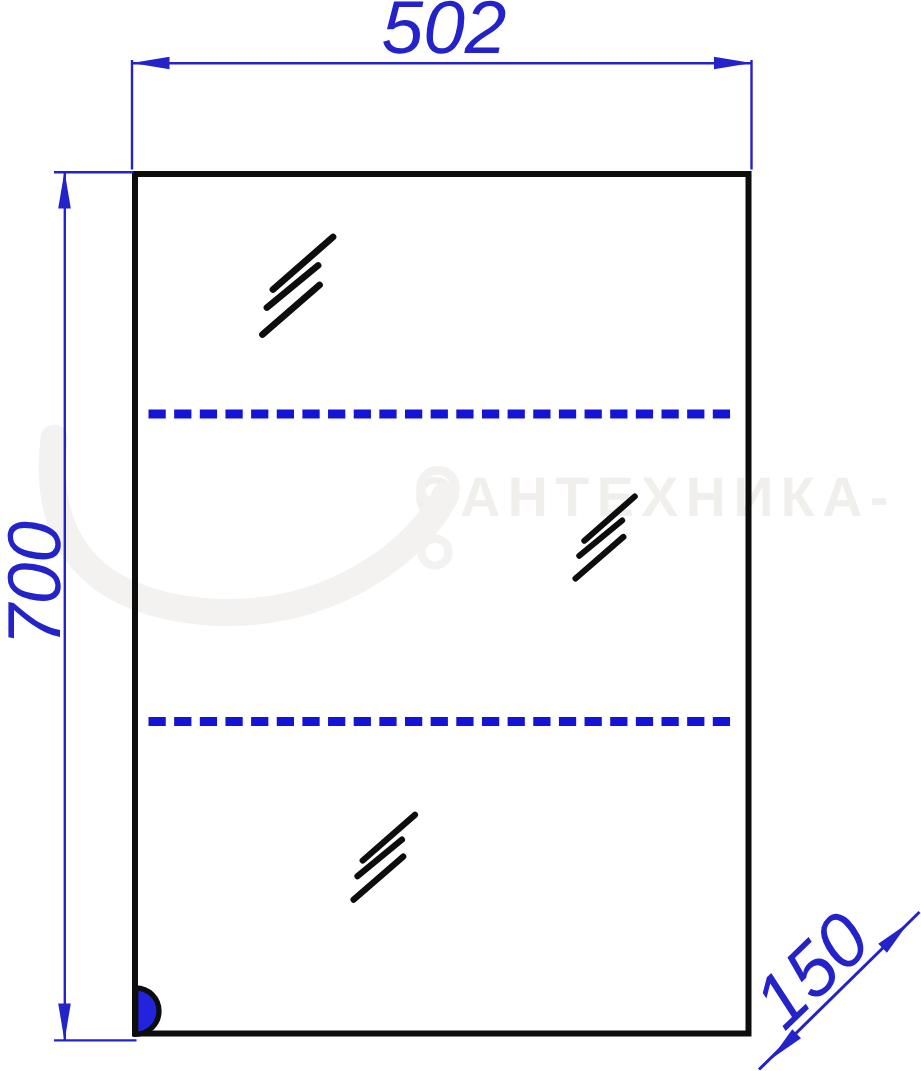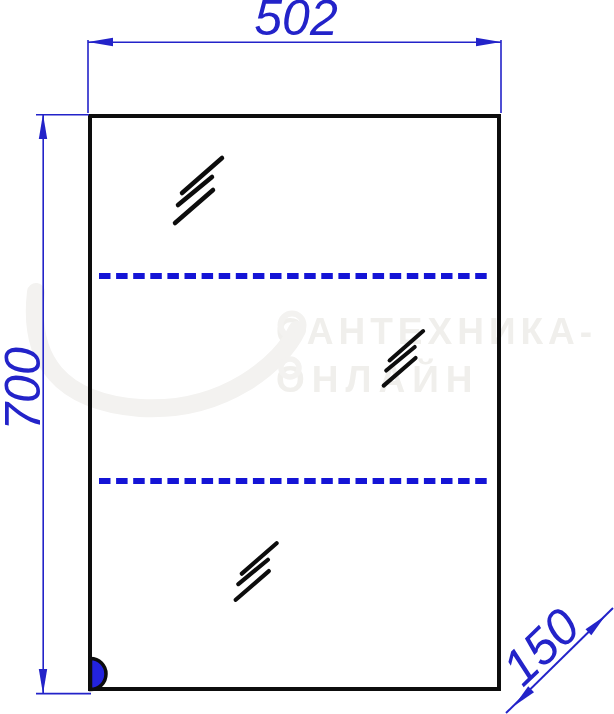--- a/index.html
+++ b/index.html
@@ -34,21 +34,20 @@
   #dim-width-label{left:226px;top:-7px;}
   #dim-height-label{left:-47px;top:364px;transform:rotate(-90deg);}
   #dim-depth-label{left:471px;top:622px;transform:rotate(-44deg);}
 </style>
 </head>
 <body>
 
 <div id="stage">
 
   <div id="wm-line1" class="wm-text">САНТЕХНИКА-</div>
-  <div id="wm-line2" class="wm-text">ОНЛАЙН</div>
 
   <svg class="linework" width="614" height="714" viewBox="0 0 614 714">
 
     <g>
       <path d="M 36 292 C 28 360, 60 402, 140 408 C 225 413, 282 362, 297 330" fill="none" stroke="#f3f2f0" stroke-width="18" stroke-linecap="round"></path>
       <circle cx="292" cy="325" r="11.5" fill="none" stroke="#f3f2f0" stroke-width="6"></circle>
       <circle cx="290" cy="368" r="9" fill="none" stroke="#f3f2f0" stroke-width="5.5"></circle>
     </g>
 
     <g transform="translate(173,152)" stroke="#0d0d0d" stroke-width="4.5" stroke-linecap="round">

